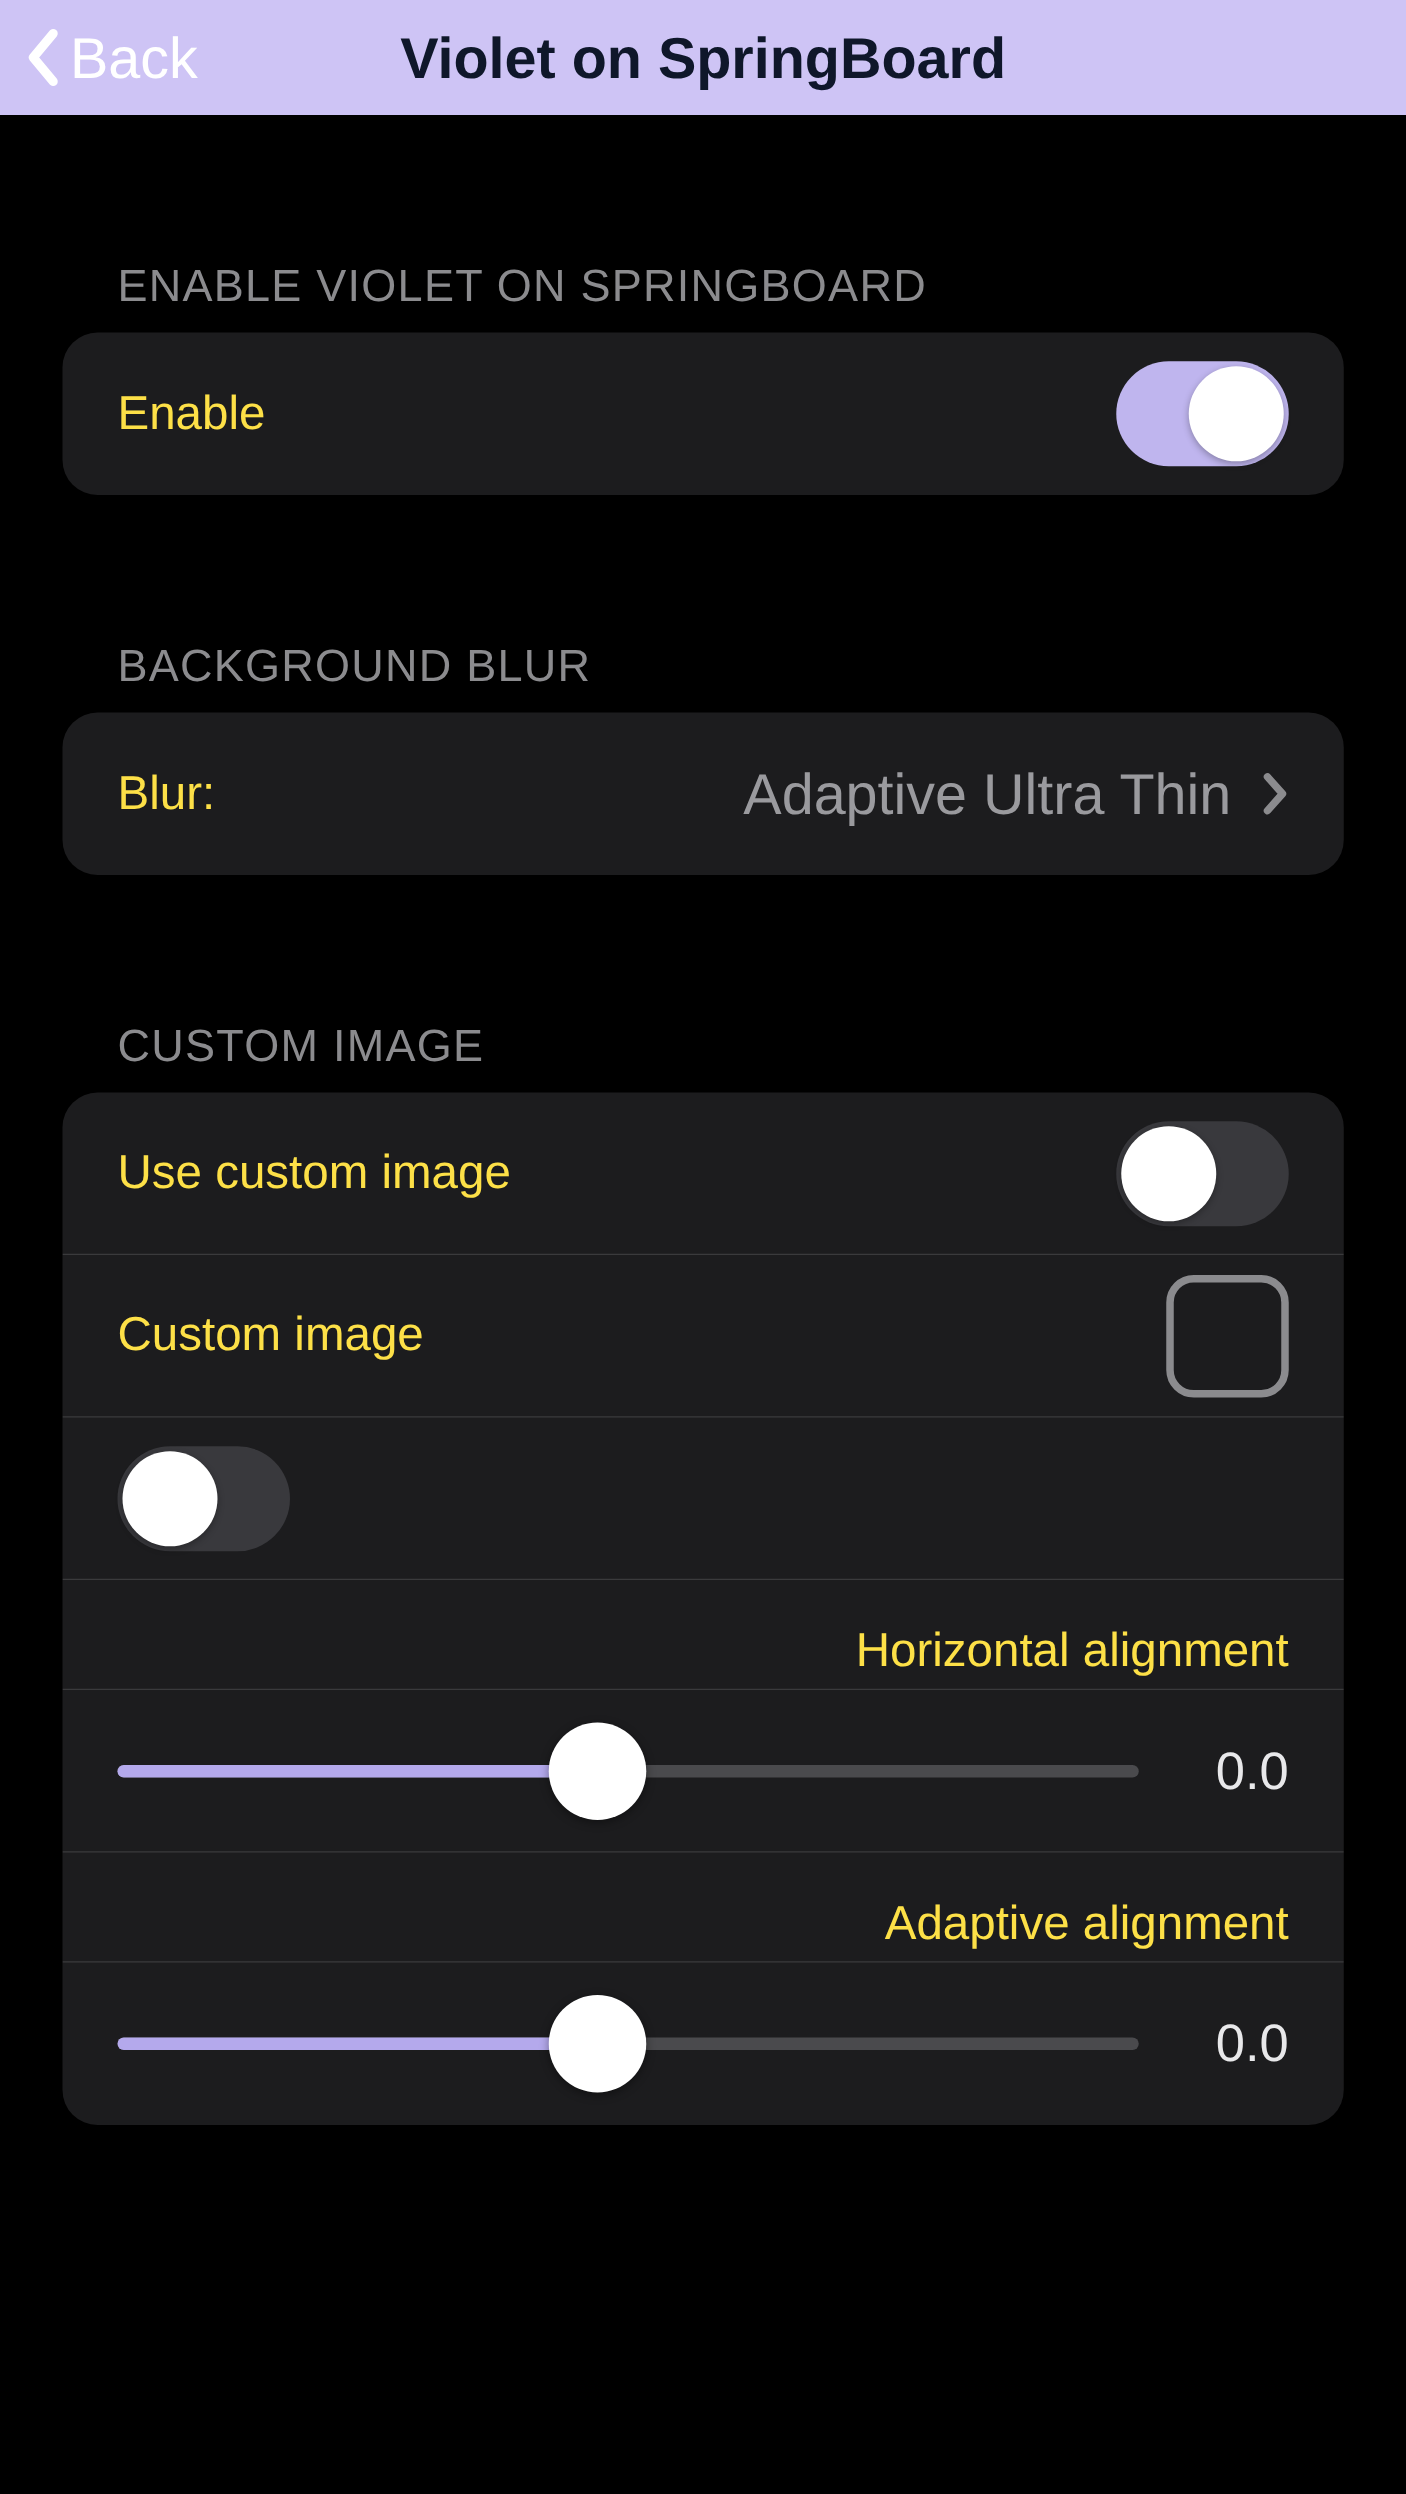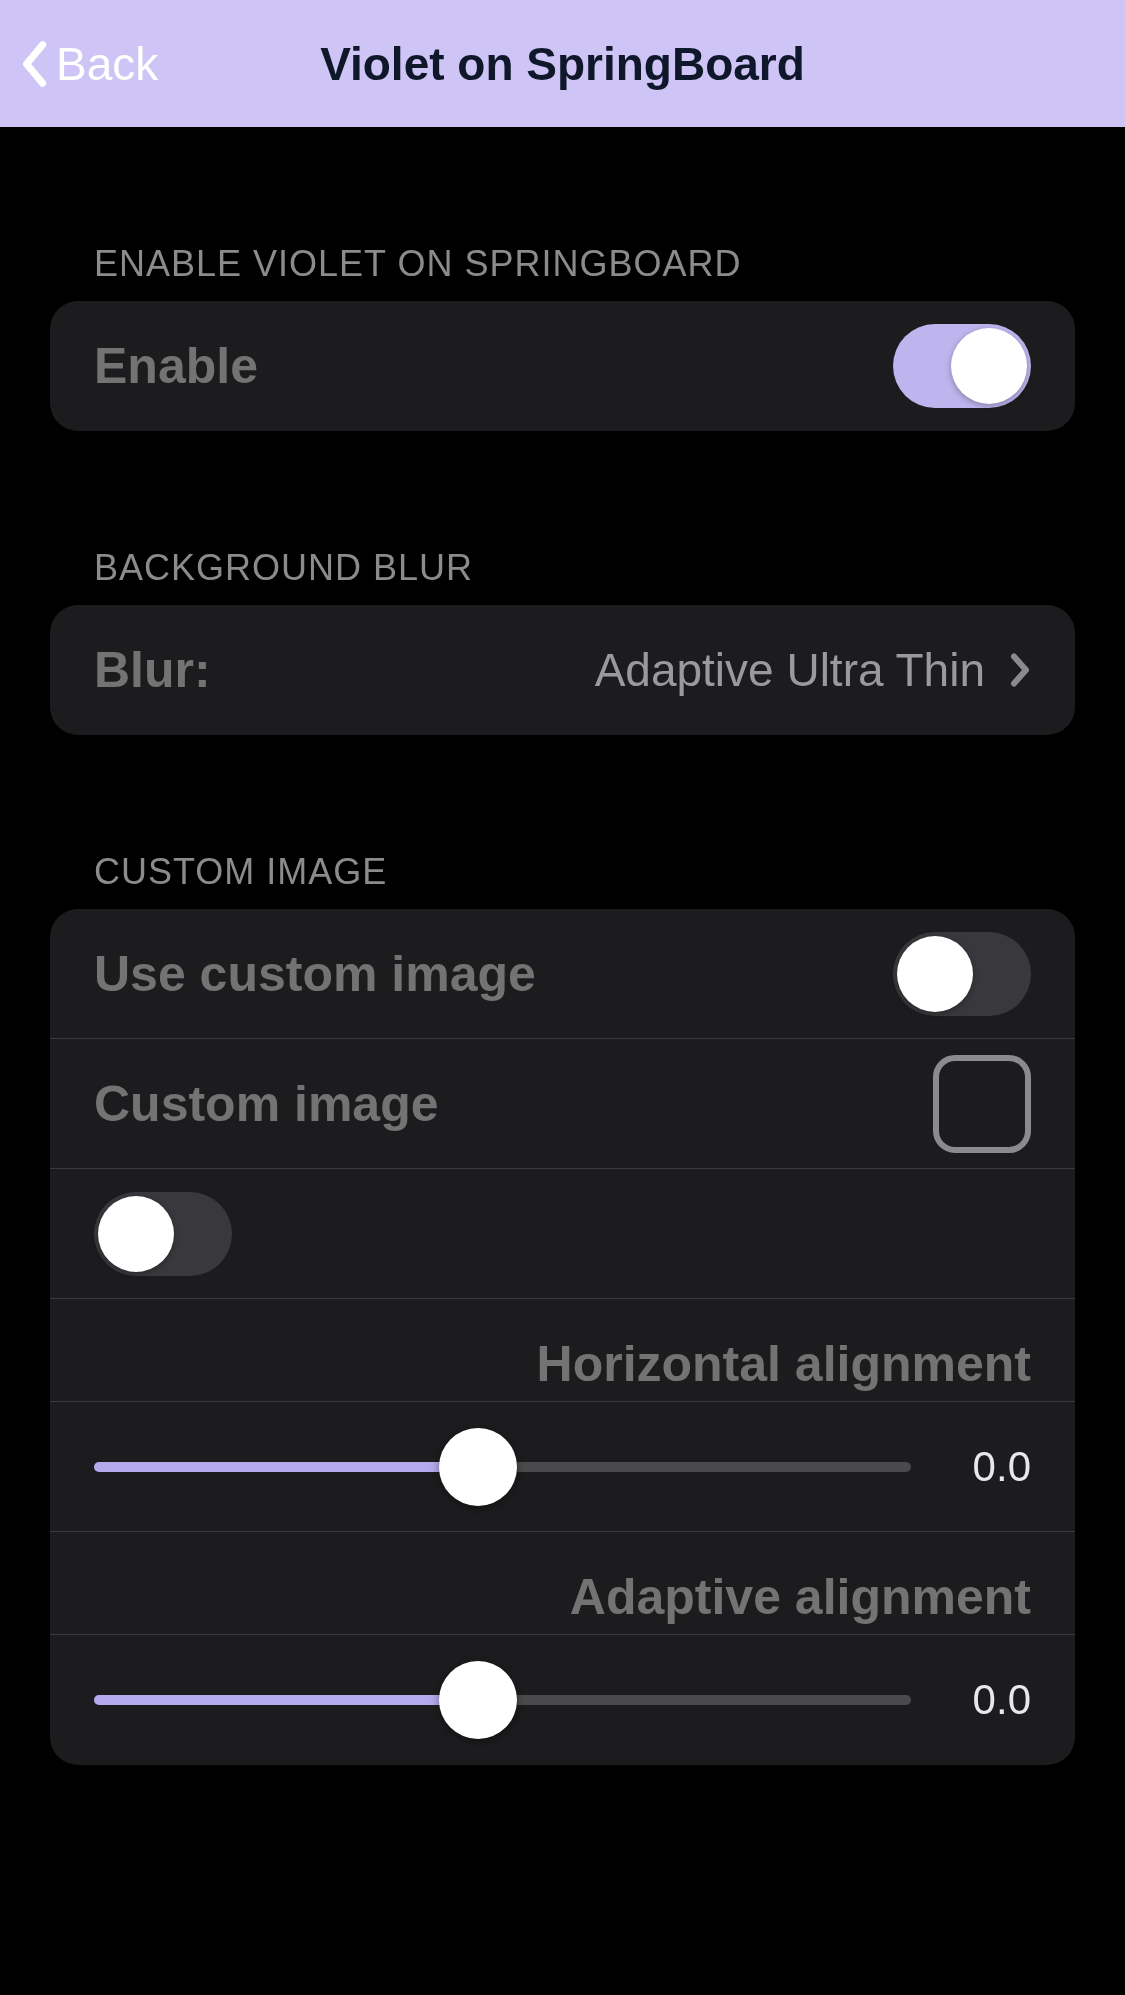--- a/index.html
+++ b/index.html
@@ -4,21 +4,21 @@
 <style>
 * { margin: 0; padding: 0; box-sizing: border-box; }
 body {
   width: 1125px;
   height: 1995px;
   background: #000;
   font-family: -apple-system, BlinkMacSystemFont, "Helvetica Neue", sans-serif;
   overflow: hidden;
 }
 .navbar {
-  height: 127px;
+  height: 92px;
   background: #cec4f5;
   display: flex;
   align-items: center;
   position: relative;
 }
 .back-btn {
   display: flex;
   align-items: center;
   gap: 8px;
   padding-left: 18px;
@@ -59,23 +59,23 @@
 .row {
   display: flex;
   align-items: center;
   justify-content: space-between;
   padding: 0 44px;
   min-height: 130px;
   border-bottom: 1px solid #3a3a3c;
 }
 .row:last-child { border-bottom: none; }
 .row-label {
-  color: #737373;
-  font-size: 50px;
-  font-weight: 700;
+  color: #fde047;
+  font-size: 38px;
+  font-weight: 400;
 }
 .row-value {
   color: #9a9a9e;
   font-size: 46px;
   font-weight: 400;
   display: flex;
   align-items: center;
   gap: 24px;
   justify-content: flex-end;
 }

